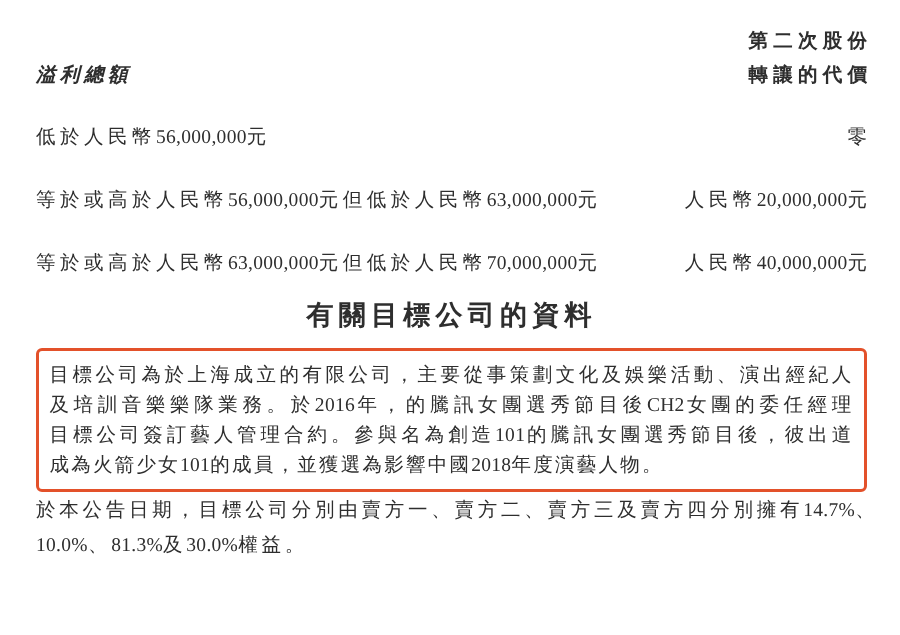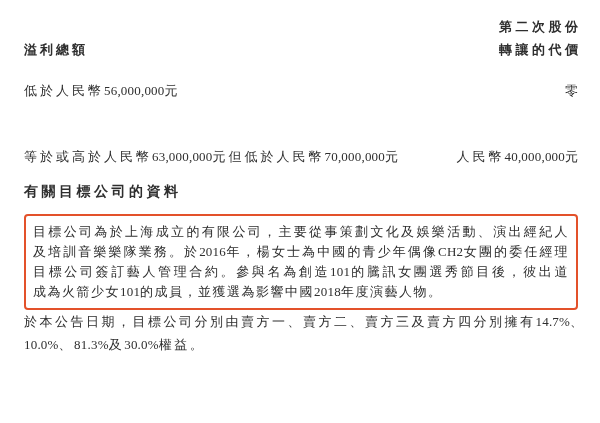--- a/index.html
+++ b/index.html
@@ -12,38 +12,39 @@
     overflow: hidden;
   }
   .page { padding: 15px 22px 0 24px; }
 
   .bold { font-weight: bold; }
   .cjk { letter-spacing: 3px; }
   .lat { letter-spacing: 0.2px; }
 
   
   .hdr-row { display: flex; justify-content: space-between; align-items: flex-end; }
-  .hdr-left { letter-spacing: 3px; line-height: 23px; }
+  .hdr-left { letter-spacing: 3px; line-height: 23px; font-style: italic; }
   .hdr-right { text-align: left; line-height: 23px; letter-spacing: 3.5px; margin-right: -3.5px; }
 
   
   .row {
     display: flex; justify-content: space-between; align-items: center;
     line-height: 18px; white-space: nowrap;
   }
   .row-1 { margin-top: 21px; }
   .row-2, .row-3 { margin-top: 24px; }
   .val { margin-right: -3px; }
 
   
   .heading {
     margin: 17px 0 0 0;
-    font-size: 14px;
+    font-size: 18px;
     letter-spacing: 3.5px;
     line-height: 18px;
+    text-align: center;
   }
 
   
   .hl-box {
     margin-top: 13px;
     border: 2px solid var(--border, #e3512a);
     border-radius: 4px;
     padding: 6px 7px 6px 7px;
   }
   .hl-box .tline { line-height: 20px; }
@@ -69,33 +70,35 @@
       <div>轉讓的代價</div>
     </div>
   </div>
 
   <div class="row row-1">
     <div class="cond"><span class="cjk">低於人民幣</span><span class="lat">56,000,000</span><span class="cjk">元</span></div>
     <div class="val"><span class="cjk">零</span></div>
   </div>
 
   <div class="row row-2">
+    <div class="cond"><span class="cjk">等於或高於人民幣</span><span class="lat">56,000,000</span><span class="cjk">元但低於人民幣</span><span class="lat">63,000,000</span><span class="cjk">元</span></div>
+    <div class="val"><span class="cjk">人民幣</span><span class="lat">20,000,000</span><span class="cjk">元</span></div>
   </div>
 
   <div class="row row-3">
     <div class="cond"><span class="cjk">等於或高於人民幣</span><span class="lat">63,000,000</span><span class="cjk">元但低於人民幣</span><span class="lat">70,000,000</span><span class="cjk">元</span></div>
     <div class="val"><span class="cjk">人民幣</span><span class="lat">40,000,000</span><span class="cjk">元</span></div>
   </div>
 
   <h2 class="heading bold">有關目標公司的資料</h2>
 
   <div class="hl-box">
     <div>
         <div class="tline fill"><span class="cjk">目標公司為於上海成立的有限公司，主要從事策劃文化及娛樂活動、演出經紀人</span></div>
-        <div class="tline fill"><span class="cjk">及培訓音樂樂隊業務。於</span><span class="lat">2016</span><span class="cjk">年，楊女士為中國的青少年偶像</span><span class="lat">CH2</span><span class="cjk">女團的委任經理</span></div>
+        <div class="tline fill"><span class="cjk">及培訓音樂樂隊業務。於</span><span class="lat">2016</span><span class="cjk">年，的騰訊女團選秀節目後</span><span class="lat">CH2</span><span class="cjk">女團的委任經理</span></div>
         <div class="tline fill"><span class="cjk">目標公司簽訂藝人管理合約。參與名為創造</span><span class="lat">101</span><span class="cjk">的騰訊女團選秀節目後，彼出道</span></div>
         <div class="tline"><span class="cjk">成為火箭少女</span><span class="lat">101</span><span class="cjk">的成員，並獲選為影響中國</span><span class="lat">2018</span><span class="cjk">年度演藝人物。</span></div>
       </div>
   </div>
 
   <div class="closing">
       <div class="tline fill"><span class="cjk">於本公告日期，目標公司分別由賣方一、賣方二、賣方三及賣方四分別擁有</span><span class="lat">14.7%</span><span class="cjk">、</span></div>
       <div class="tline"><span class="lat">10.0%</span><span class="cjk">、</span><span class="lat">81.3%</span><span class="cjk">及</span><span class="lat">30.0%</span><span class="cjk">權益。</span></div>
     </div>
 

